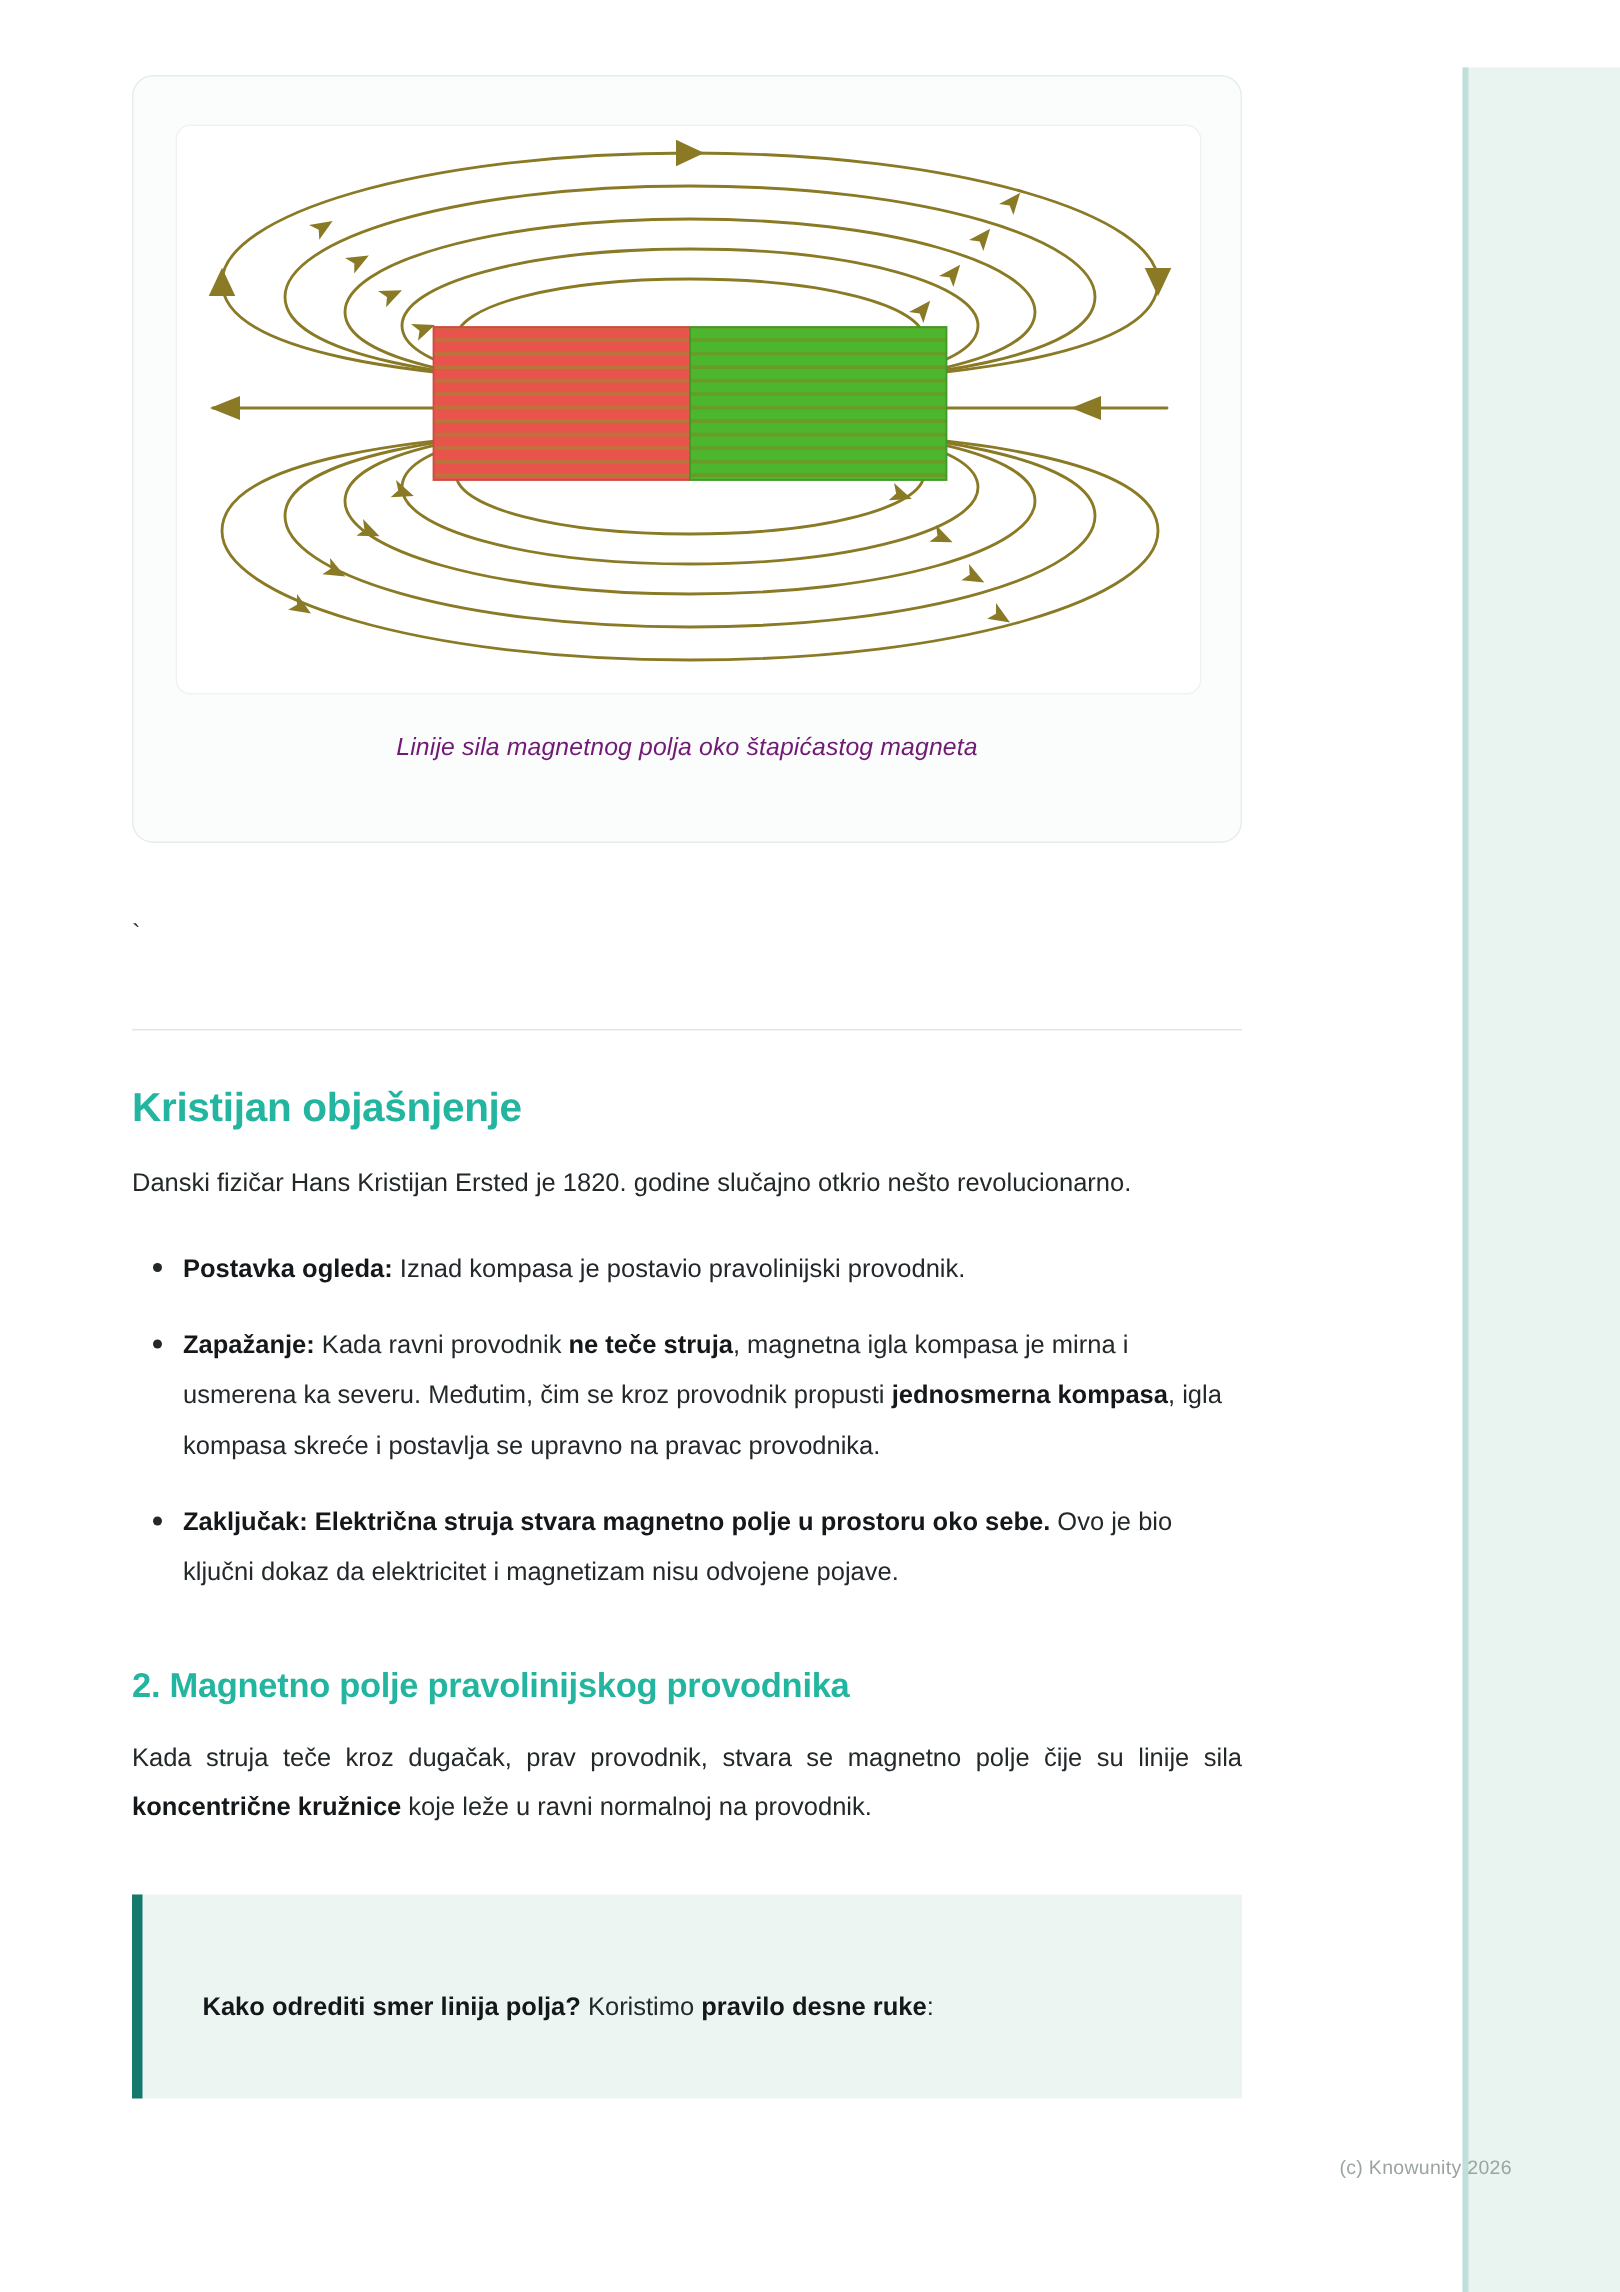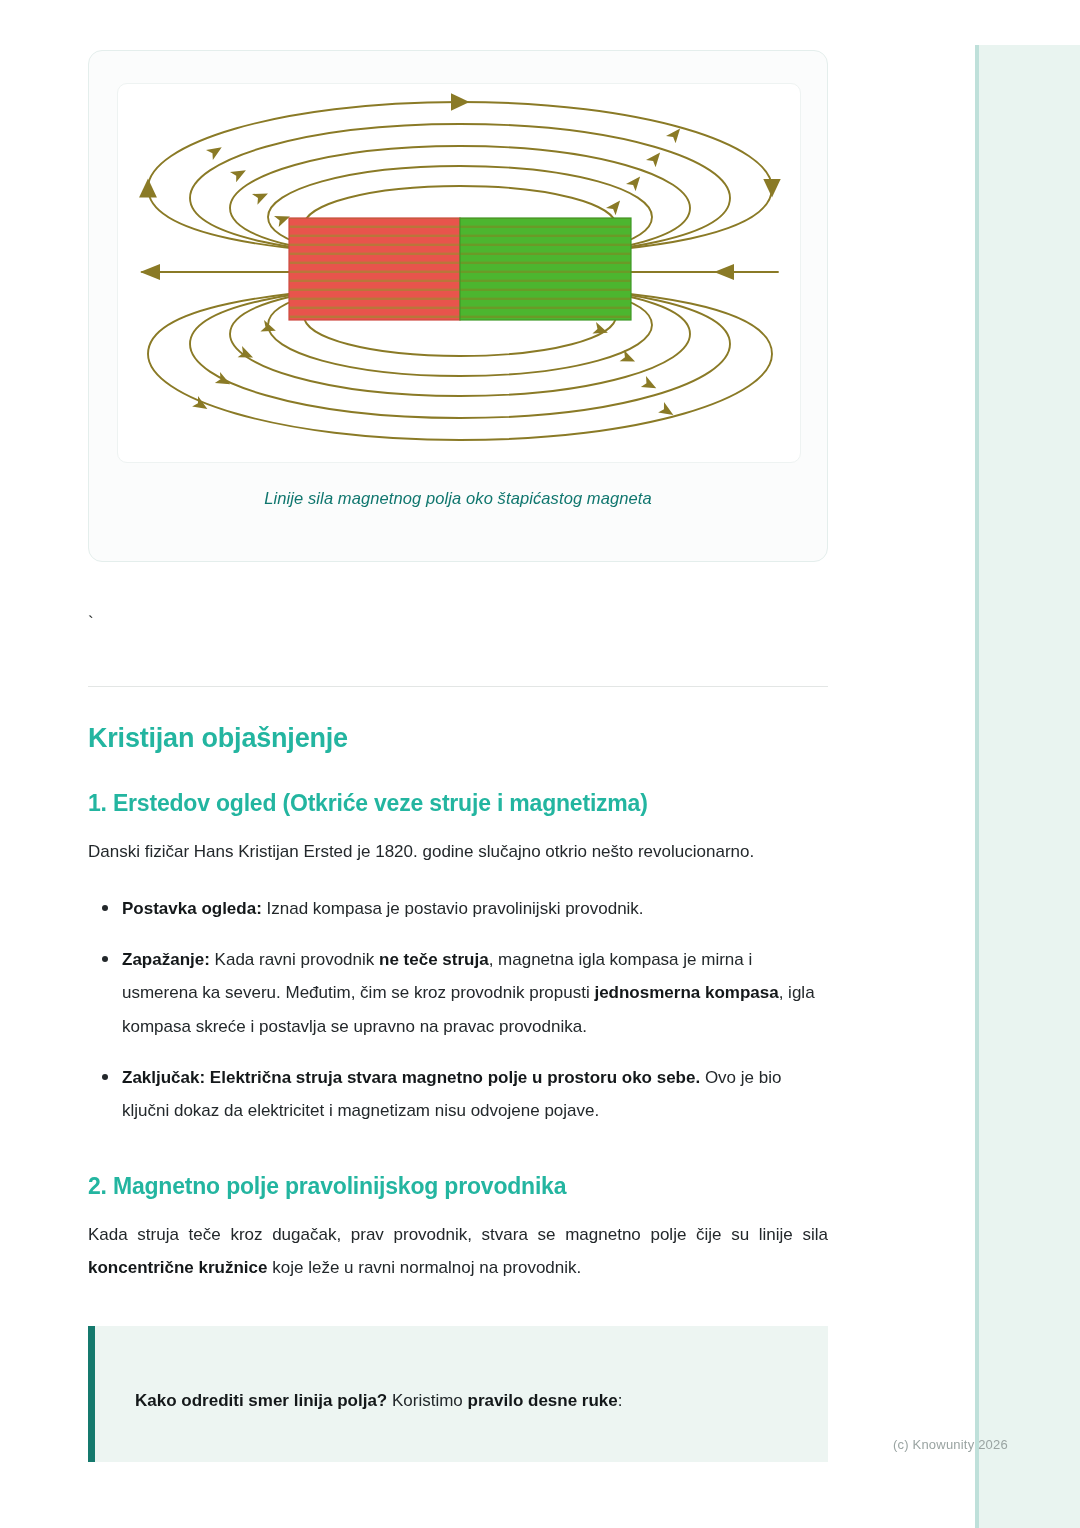--- a/index.html
+++ b/index.html
@@ -59,21 +59,21 @@
     overflow: hidden;
   }
 
   .figure-svg { display: block; width: 684px; height: 380px; }
 
   .figure-caption {
     margin-top: 26px;
     text-align: center;
     font-style: italic;
     font-size: 16.5px;
-    color: #0f766e;
+    color: #701a75;
     letter-spacing: .1px;
   }
 
   
   .stray-tick {
     margin-top: 52px;
     font-size: 17px;
     color: #2a2f2e;
     line-height: 1;
     height: 20px;
@@ -258,21 +258,20 @@
 
       <div class="figure-caption">Linije sila magnetnog polja oko štapićastog magneta</div>
     </div>
 
     <div class="stray-tick">`</div>
 
     <div class="divider"></div>
 
     <h1 class="section-title">Kristijan objašnjenje</h1>
 
-    <h2 class="sub-title">1. Erstedov ogled (Otkriće veze struje i magnetizma)</h2>
 
     <p class="body">Danski fizičar Hans Kristijan Ersted je 1820. godine slučajno otkrio nešto revolucionarno.</p>
 
     <ul class="bullets">
       <li>
         <b>Postavka ogleda:</b><span> Iznad kompasa je postavio pravolinijski provodnik.</span>
       </li>
 
       <li>
         <b>Zapažanje:</b><span> Kada ravni provodnik </span><b>ne teče struja</b><span>, magnetna igla kompasa je mirna i usmerena ka severu. Međutim, čim se kroz provodnik propusti </span><b>jednosmerna kompasa</b><span>, igla kompasa skreće i postavlja se upravno na pravac provodnika.</span>

